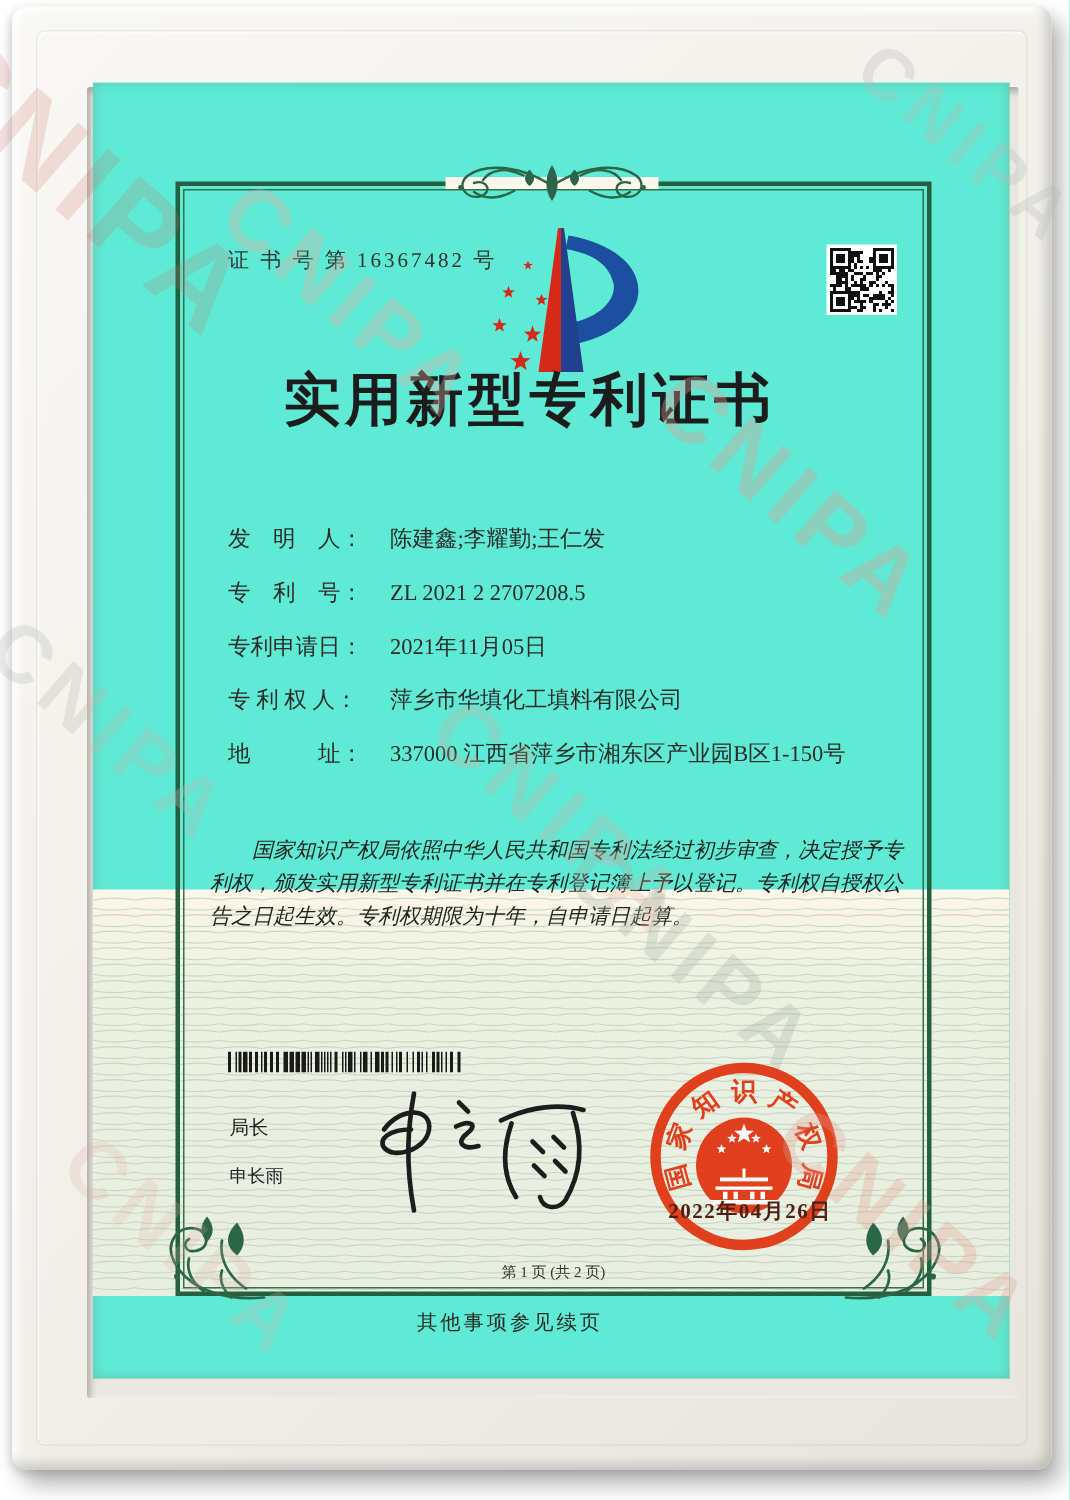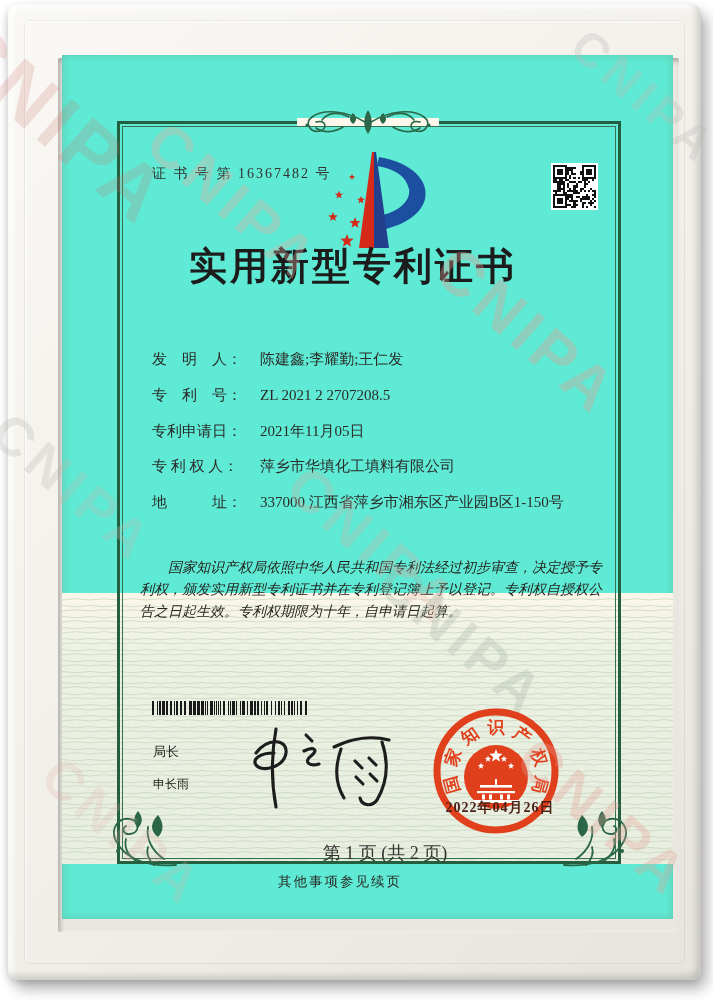--- a/index.html
+++ b/index.html
@@ -58,21 +58,21 @@
         font-family:"Liberation Sans","DejaVu Sans",sans-serif;color:#222;}
   .signer-name{position:absolute;left:91px;top:721px;font-size:12px;
         font-family:"Liberation Sans","DejaVu Sans",sans-serif;color:#222;}
   .signature{position:absolute;left:180px;top:668px;}
 
   .seal{position:absolute;left:364px;top:642px;opacity:.93;}
   .seal-date{position:absolute;left:368px;top:744px;width:140px;text-align:center;
         font-size:14px;letter-spacing:1px;color:#4d2016;font-weight:700;}
 
   .page-info{position:absolute;left:55px;top:786px;width:504px;text-align:center;
-        font-size:18px;color:#33332f;padding-left:16px;}
+        font-size:10px;color:#33332f;}
   .footer-note{position:absolute;left:26px;top:818px;width:504px;text-align:center;
         font-size:13.5px;letter-spacing:2px;color:#2a2a25;}
 
   
   .wm{position:absolute;font-family:"Liberation Sans","DejaVu Sans",sans-serif;
       font-weight:700;letter-spacing:6px;transform:rotate(41deg);transform-origin:left top;
       pointer-events:none;user-select:none;}
   .wm1{left:-14px;top:0px;font-size:78px;color:rgba(205,110,100,.20);}
   .wm2{left:178px;top:108px;font-size:58px;color:rgba(232,176,168,.34);}
   .wm3{left:468px;top:232px;font-size:62px;color:rgba(226,158,148,.36);}

